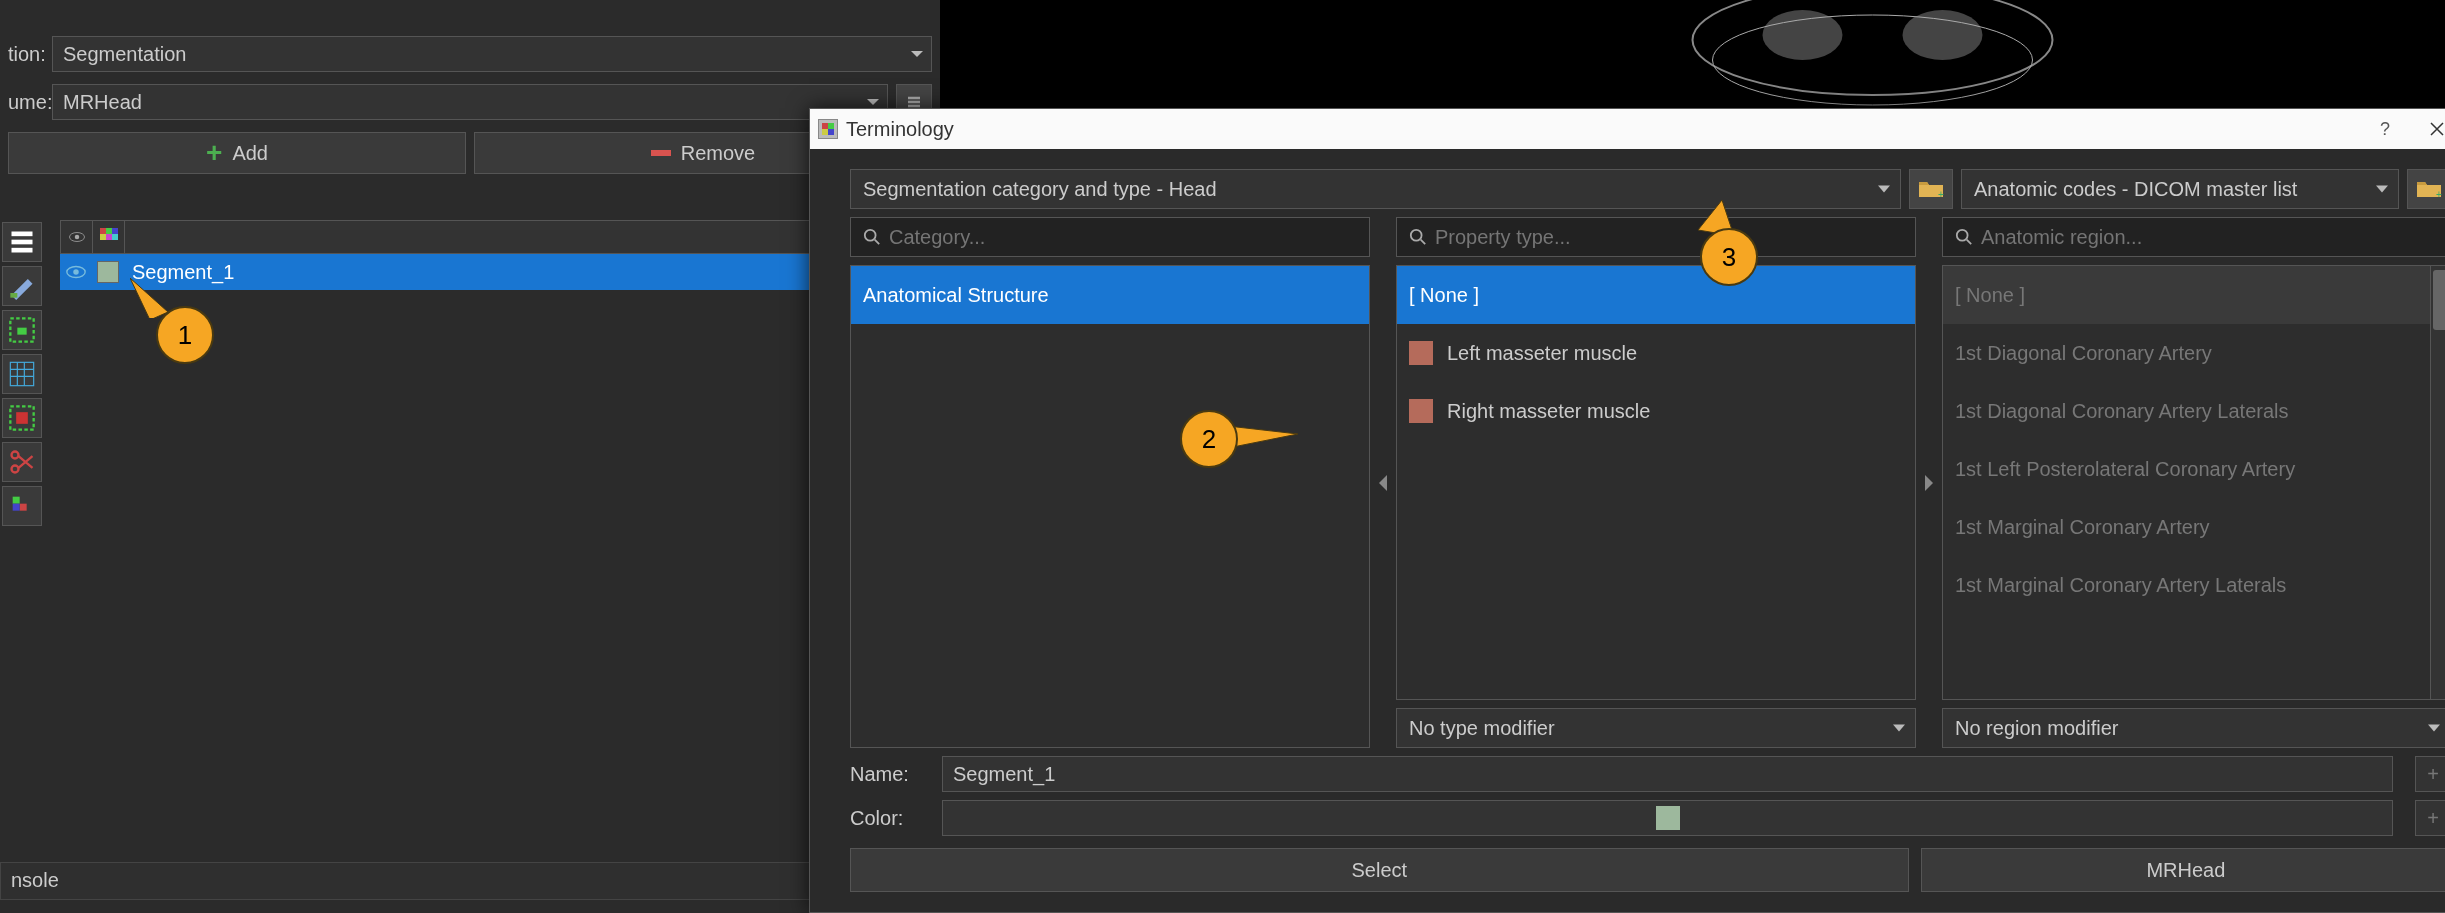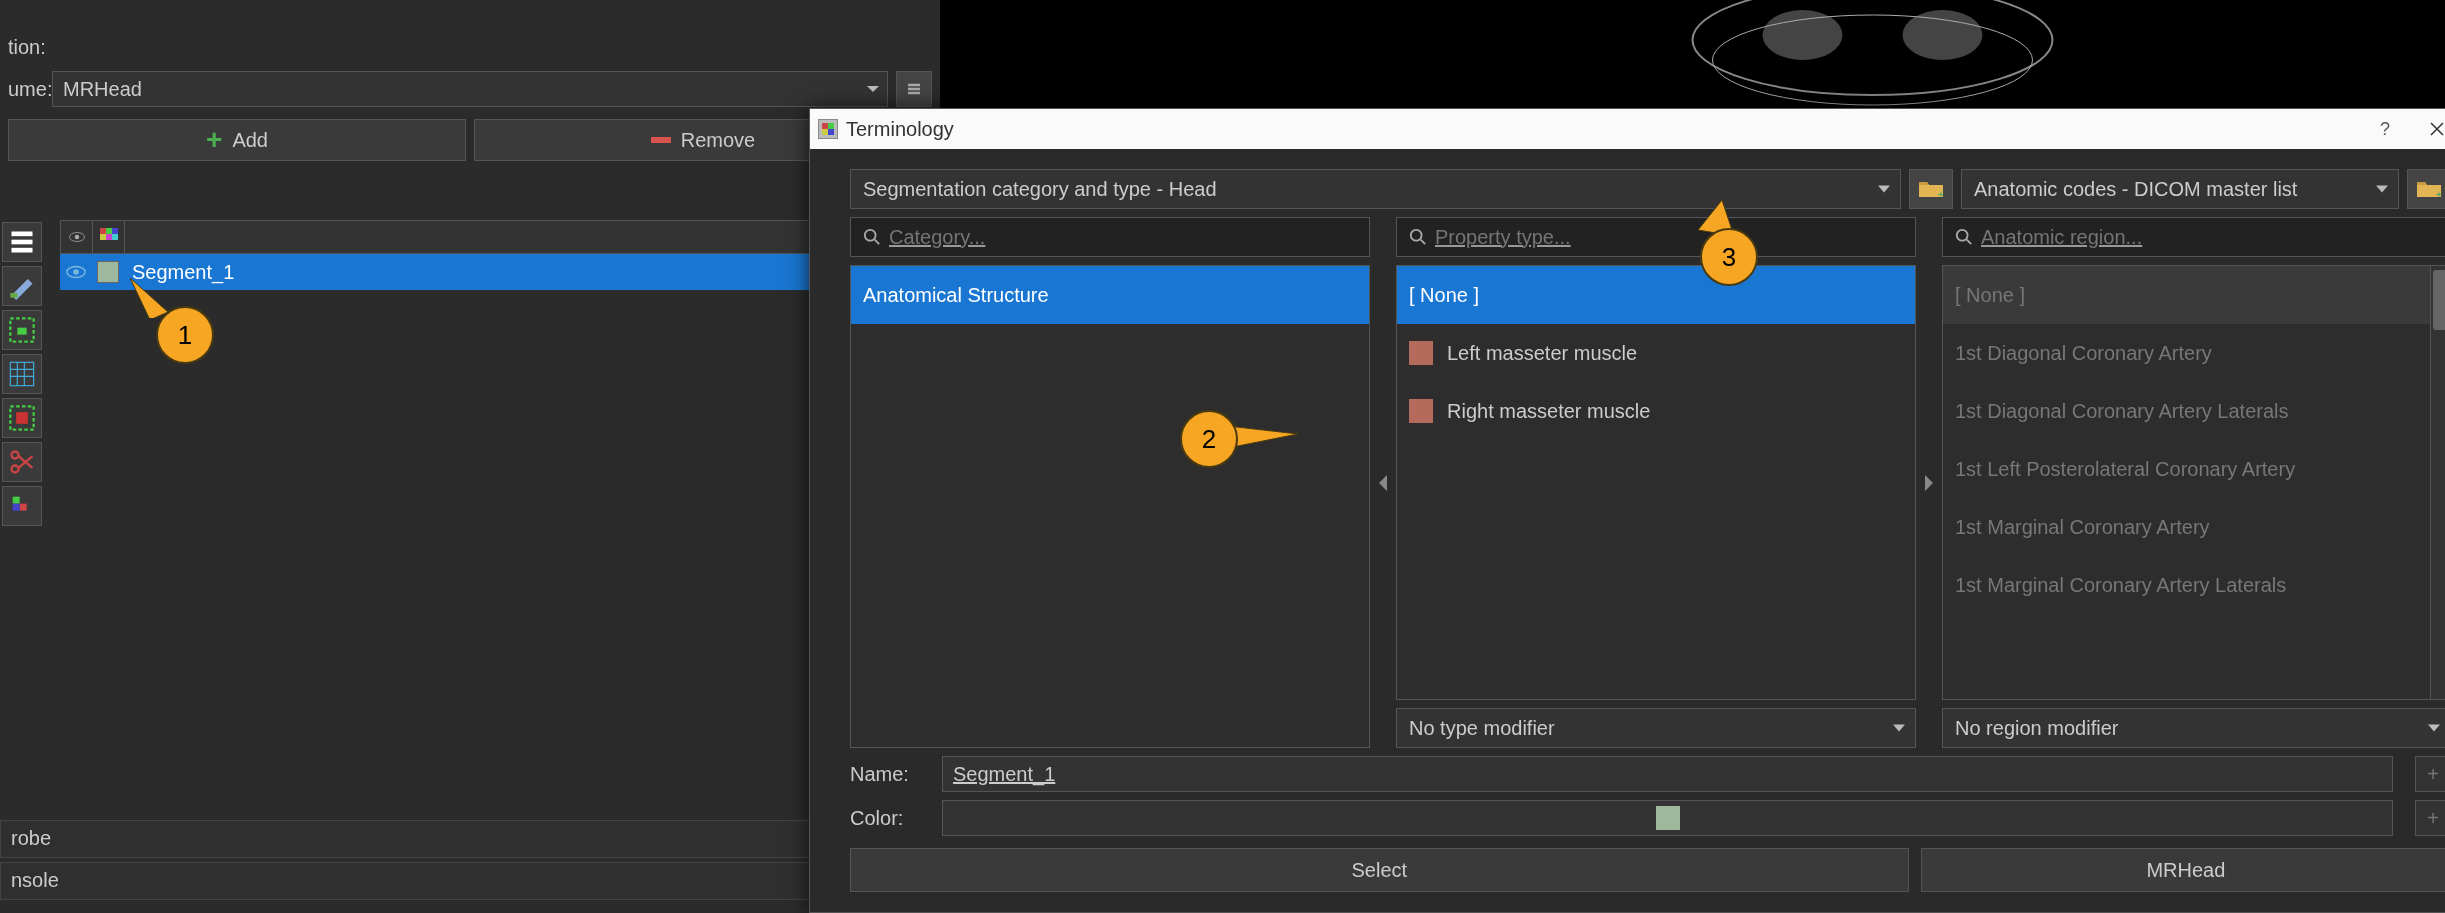--- a/index.html
+++ b/index.html
@@ -78,39 +78,43 @@
 .name-row .lbl, .color-row .lbl { width: 70px; color: #ccc; }
 .name-input { flex: 1; background: #333; border: 1px solid #555; color: #ccc; height: 36px; padding: 0 10px; }
 .color-input { flex: 1; background: #333; border: 1px solid #555; height: 36px; display: flex; align-items: center; justify-content: center; }
 .color-val { width: 24px; height: 24px; background: #9db89d; }
 .name-side-btn { width: 36px; height: 36px; background: #333; border: 1px solid #555; color: #777; display: flex; align-items: center; justify-content: center; }
 
 .bottom-btns { display: flex; gap: 12px; padding-top: 4px; }
 .dlg-btn { flex: 1; background: #3a3a3a; border: 1px solid #555; color: #ccc; height: 44px; display: flex; align-items: center; justify-content: center; }
 .dlg-btn.primary { flex: 2; }
 
-input { font: inherit; color: inherit; outline: none; text-decoration: underline; }
+input { font: inherit; color: inherit; outline: none; }
 </style>
 </head>
 <body>
 
 <div class="main-bg">
   <div class="right-view">
     <svg width="100%" height="120" viewBox="0 0 500 120" style="margin-left:180px">
       <ellipse cx="250" cy="40" rx="180" ry="55" fill="#000" stroke="#888" stroke-width="2"></ellipse>
       <ellipse cx="180" cy="35" rx="40" ry="25" fill="#444"></ellipse>
       <ellipse cx="320" cy="35" rx="40" ry="25" fill="#444"></ellipse>
       <ellipse cx="250" cy="60" rx="160" ry="45" fill="none" stroke="#aaa" stroke-width="1"></ellipse>
     </svg>
   </div>
 
   <div class="left-panel">
     <div style="height:30px"></div>
     <div class="form-row">
       <span class="form-label">tion:</span>
+      <div class="combo">
+        <span>Segmentation</span>
+        <span class="arrow"></span>
+      </div>
     </div>
     <div class="form-row">
       <span class="form-label">ume:</span>
       <div class="combo">
         <span>MRHead</span>
         <span class="arrow"></span>
       </div>
       <div class="small-btn">
         <svg class="eye-icon" viewBox="0 0 24 24">
             <path fill="#aaa" d="M3 4h18v4H3z M3 10h18v4H3z M3 16h18v4H3z"></path>
@@ -204,21 +208,20 @@
               <circle cx="12" cy="8" r="3" fill="#7bd"></circle>
             </svg>
           </div>
         <div class="c2">
             <div class="color-chip"></div>
           </div>
         <div class="c3">Segment_1</div>
       </div>
     </div>
 
-    <div class="status-row" style="top:820px;position:absolute">robe</div>
     <div class="status-row" style="top:862px;position:absolute">nsole</div>
   </div>
 </div>
 
 <div class="callout" style="left:156px; top:306px">
     <span>1</span>
   </div>
 <svg style="position:absolute; left:130px; top:278px; z-index:99" width="60" height="40">
     <polygon points="0,0 38,34 20,42" fill="#f6a623" stroke="#4a3a10" stroke-width="1"></polygon>
   </svg>

